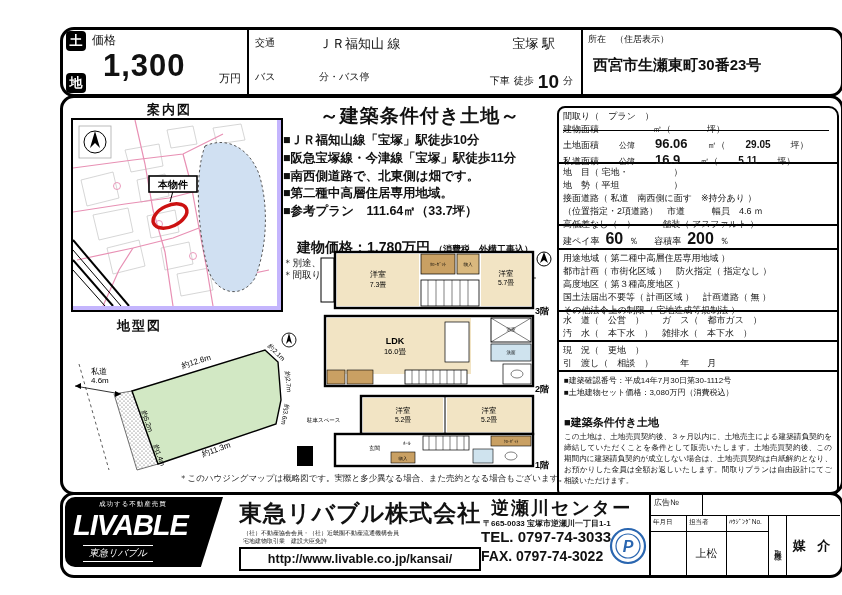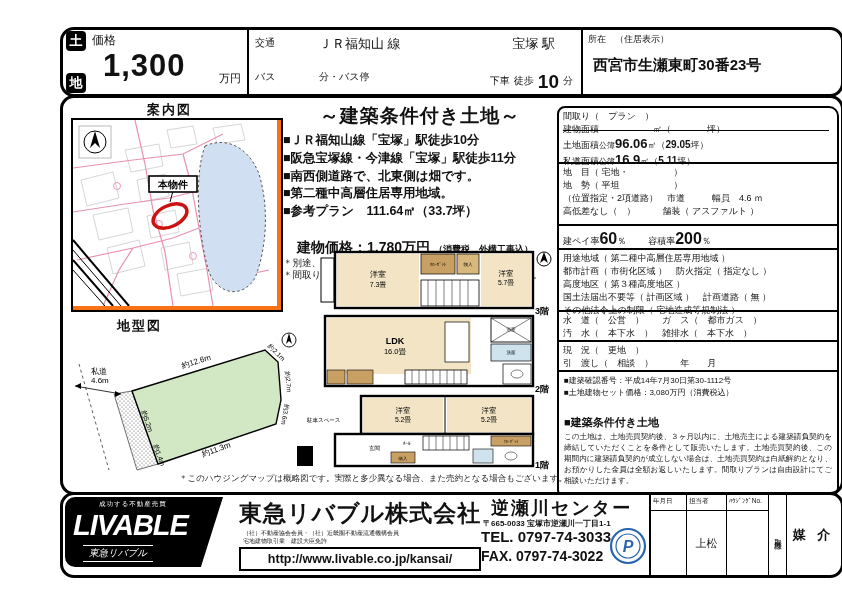--- a/index.html
+++ b/index.html
@@ -27,44 +27,44 @@
   .walkrow{position:absolute;right:8px;bottom:6px;font-size:10px;display:flex;align-items:flex-end;gap:4px;}
   .walk-min{font-size:19px;font-weight:bold;line-height:1;position:relative;top:3px;}
   .address-cell{flex:1;border-left:2px solid #000;position:relative;}
   .addr-label{font-size:9px;padding:3px 5px;}
   .addr-value{position:absolute;left:10px;top:26px;font-size:15px;font-weight:bold;}
 
   
   #main-box{position:absolute;left:60px;top:95px;width:778px;height:394px;
             border:3px solid #000;border-radius:14px;background:#fff;}
   .sec-title{font-size:13px;font-weight:bold;letter-spacing:2px;}
-  #map-frame{position:absolute;left:8px;top:20px;width:208px;height:190px;border:2px solid #000;background:#f97316;}
+  #map-frame{position:absolute;left:8px;top:20px;width:208px;height:190px;border:2px solid #000;background:#c4b5fd;}
   #lot-frame{position:absolute;left:2px;top:232px;width:238px;height:142px;}
   #plan-note{position:absolute;left:116px;top:375px;font-size:8.5px;color:#222;}
 
   #promo{position:absolute;left:220px;top:5px;width:274px;}
   #promo-title{font-size:19px;font-weight:bold;text-align:center;letter-spacing:1px;margin-bottom:3px;}
   .bullet{font-size:12.5px;font-weight:bold;line-height:1.42;}
   .price-line{font-size:14px;font-weight:bold;margin-top:18px;}
   .price-note{font-size:9px;font-weight:bold;}
   .small-note{font-size:9.5px;line-height:1.3;}
 
   
   #details{position:absolute;left:494px;top:8px;width:278px;height:388px;
            border:2px solid #000;border-radius:8px 10px 10px 8px;display:flex;flex-direction:column;
            font-size:9px;overflow:hidden;}
   .dsec{border-bottom:2px solid #000;padding:2px 4px;box-sizing:border-box;}
   .dsec:last-child{border-bottom:none;flex:1;}
   .dline{line-height:1.45;white-space:nowrap;overflow:hidden;}
   .strike-row{position:relative;}
   .strike-row::after{content:"";position:absolute;left:0;right:4px;top:55%;border-top:1px solid #000;}
-  .arearow{display:flex;align-items:baseline;gap:0;white-space:nowrap;text-align:right;}
+  .arearow{display:flex;align-items:baseline;gap:20px;white-space:nowrap;text-align:right;}
   .arearow .big{font-size:13px;font-weight:bold;}
   .arearow .mid{font-size:10px;font-weight:bold;}
-  .kenpei-row{display:flex;align-items:baseline;padding-top:2px;}
+  .kenpei-row{display:flex;align-items:baseline;gap:6px;padding-top:2px;}
   .kenpei-row .big{font-size:16px;font-weight:bold;}
   #remarks{padding:3px 5px;}
   .r-line{font-size:8px;line-height:1.5;}
   .r-head{font-size:11px;font-weight:bold;margin-top:16px;}
   .r-body{font-size:7.6px;line-height:1.45;margin-top:1px;text-align:justify;}
 
   
   #footer{position:absolute;left:60px;top:492px;width:778px;height:80px;
           border:3px solid #000;border-radius:14px;background:#fff;}
   #logo{position:absolute;left:2px;top:2px;width:158px;height:70px;background:#000;color:#fff;
@@ -352,29 +352,30 @@
           <span style="font-size:8px">公簿</span>
           <span class="big">16.9</span>
           <span>㎡（</span>
           <span class="mid">5.11</span>
           <span>坪）</span>
         </div>
       </div>
       <div class="dsec" style="height:62px;">
         <div class="dline">地　目（ 宅地・　　　　　）</div>
         <div class="dline">地　勢（ 平坦　　　　　　）</div>
+        <div class="dline">接面道路（ 私道　南西側に面す　※持分あり ）</div>
         <div class="dline">（位置指定・2項道路）　市道　　　幅員　4.6 ｍ</div>
         <div class="dline">高低差なし（　）　　　舗装（ アスファルト ）</div>
       </div>
       <div class="dsec" style="height:24px;">
         <div class="kenpei-row">
           <span>建ペイ率</span>
           <span class="big">60</span>
           <span>％</span>
-          <span style="margin-left:22px">容積率</span>
+          <span style="margin-left:10px">容積率</span>
           <span class="big">200</span>
           <span>％</span>
         </div>
       </div>
       <div class="dsec" style="height:62px;">
         <div class="dline">用途地域（ 第二種中高層住居専用地域 ）</div>
         <div class="dline">都市計画（ 市街化区域 ）　防火指定（ 指定なし ）</div>
         <div class="dline">高度地区（ 第３種高度地区 ）</div>
         <div class="dline">国土法届出不要等（ 計画区域 ）　計画道路（ 無 ）</div>
         <div class="dline">その他法令上の制限（ 宅地造成等規制法 ）</div>
@@ -411,20 +412,24 @@
     <div id="center-name">逆瀬川センター</div>
     <div id="center-addr">〒665-0033 宝塚市逆瀬川一丁目1-1</div>
     <div id="tel">TEL. 0797-74-3033</div>
     <div id="fax">FAX. 0797-74-3022</div>
     <svg id="pbadge" width="38" height="38" viewBox="0 0 38 38">
       <circle cx="19" cy="19" r="17" fill="#fff" stroke="#2a66b0" stroke-width="2.2"></circle>
       <circle cx="19" cy="19" r="12" fill="#fff" stroke="#2a66b0" stroke-width="1.2"></circle>
       <text x="19" y="25" text-anchor="middle" font-size="16" font-weight="bold" font-style="italic" fill="#2a66b0">P</text>
     </svg>
     <div id="f-table">
+      <div class="ft-top">
+        <div class="ft-top-label">広告№</div>
+        <div style="flex:1"></div>
+      </div>
       <div class="ft-main">
         <div class="ft-cols">
           <div class="ft-heads">
             <div style="width:36px">年月日</div>
             <div style="width:40px">担当者</div>
             <div style="width:42px">ﾊｳｼﾞﾝｸﾞNo.</div>
           </div>
           <div class="ft-vals">
             <div style="width:36px"></div>
             <div style="width:40px">上松</div>

